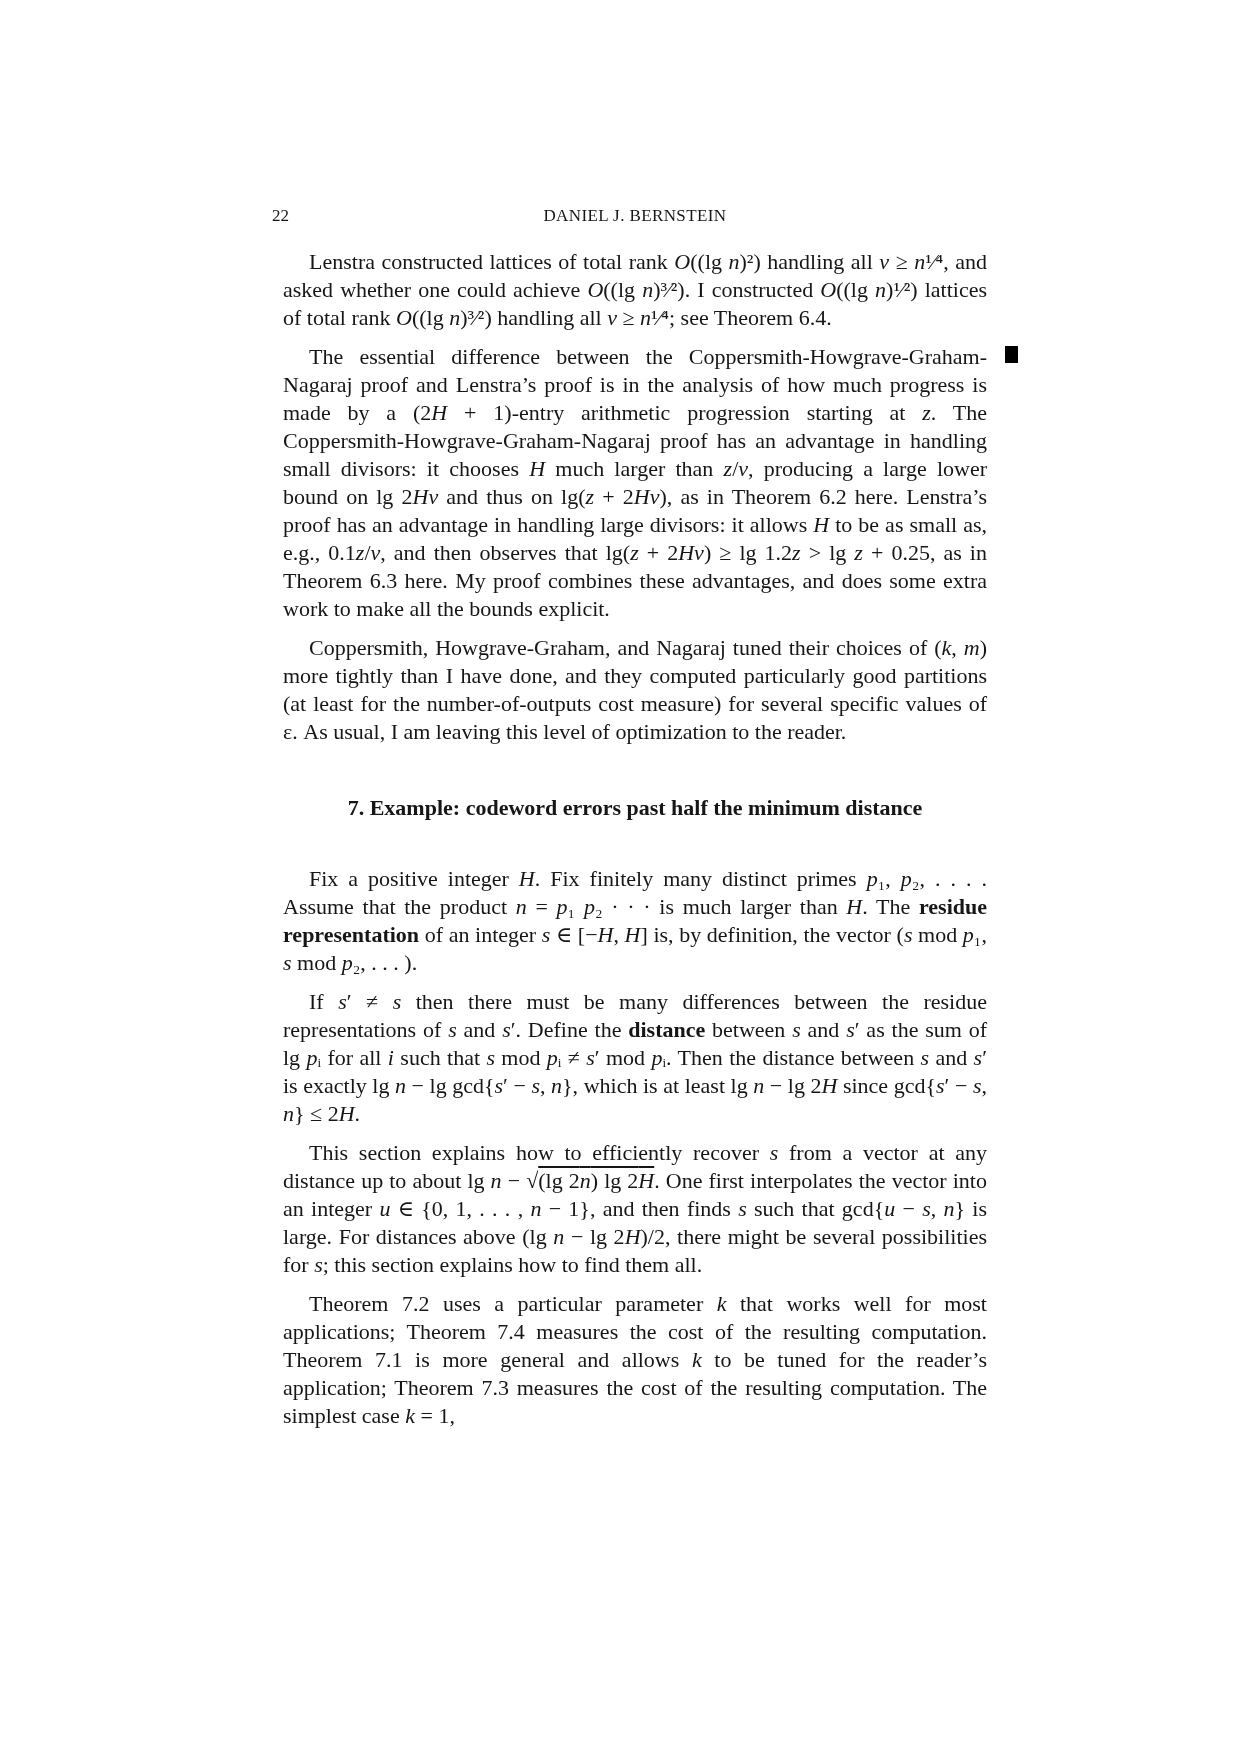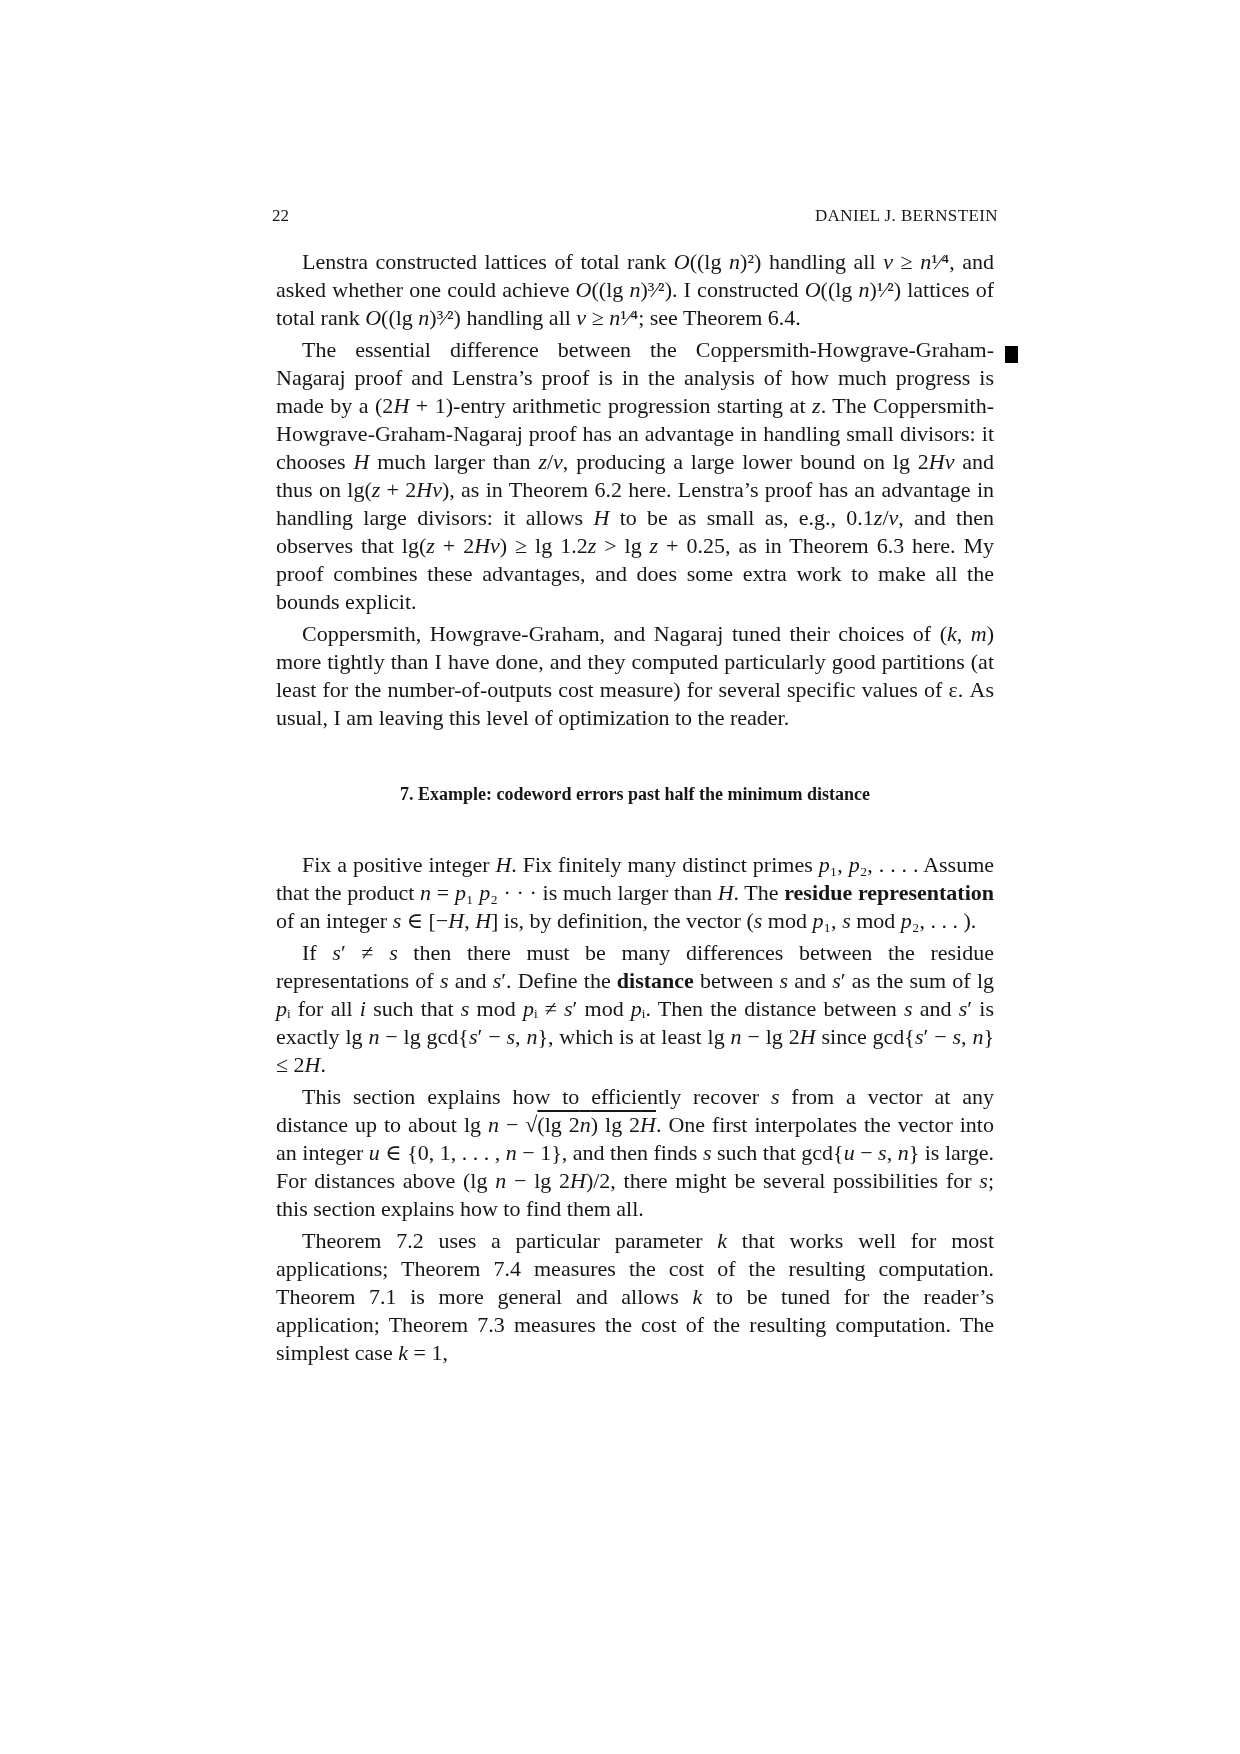--- a/index.html
+++ b/index.html
@@ -24,36 +24,36 @@
     font-size: 22px;
     line-height: 28px;
     text-align: justify;
   }
   .pg-header {
     position: relative;
     height: 22px;
     margin-bottom: 21px;
     font-size: 17px;
     line-height: 22px;
-    text-align: right;
+    text-align: center;
     letter-spacing: 0.4px;
   }
   .pg-number {
     position: absolute;
     left: 0;
     top: 0;
     letter-spacing: 0;
   }
   .para {
-    margin: 4px;
+    margin: 11px;
     text-indent: 26px;
   }
   .heading {
     margin: 48px 0 43px 0;
-    font-size: 18px;
+    font-size: 22px;
     line-height: 28px;
     font-weight: bold;
     text-align: center;
     text-indent: 0;
   }
   .para i { font-style: italic; }
   .para b { font-weight: bold; }
   .ov { text-decoration: overline; }
   .overfull {
     position: absolute;

